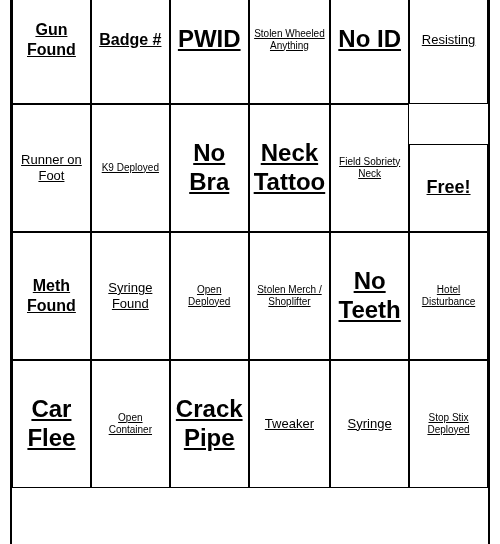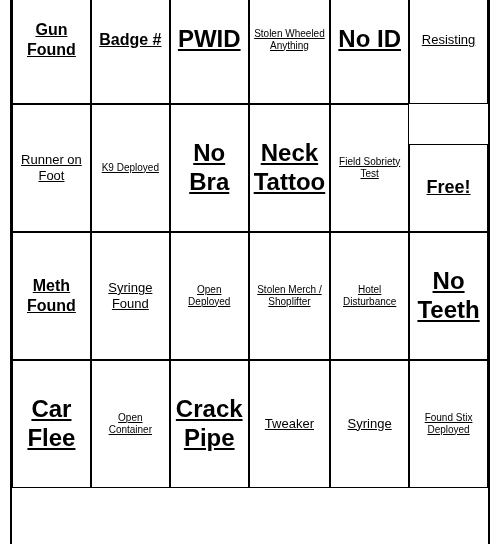--- a/index.html
+++ b/index.html
@@ -81,28 +81,28 @@
   <div class="bingo-cell medium-text">Gun Found</div>
       <div class="bingo-cell medium-text">Badge #</div>
       <div class="bingo-cell large-text">PWID</div>
       <div class="bingo-cell small-text">Stolen Wheeled Anything</div>
       <div class="bingo-cell large-text">No ID</div>
       <div class="bingo-cell">Resisting</div>
       <div class="bingo-cell">Runner on Foot</div>
       <div class="bingo-cell small-text">K9 Deployed</div>
       <div class="bingo-cell large-text">No Bra</div>
       <div class="bingo-cell large-text">Neck Tattoo</div>
-      <div class="bingo-cell small-text">Field Sobriety Test</div>
+      <div class="bingo-cell small-text">Field Sobriety Neck</div>
       <div class="bingo-cell free-cell">Free!</div>
       <div class="bingo-cell medium-text">Meth Found</div>
       <div class="bingo-cell">Syringe Found</div>
       <div class="bingo-cell small-text">Open Deployed</div>
       <div class="bingo-cell small-text">Stolen Merch / Shoplifter</div>
+      <div class="bingo-cell large-text">No Teeth</div>
       <div class="bingo-cell small-text">Hotel Disturbance</div>
-      <div class="bingo-cell large-text">No Teeth</div>
       <div class="bingo-cell large-text">Car Flee</div>
       <div class="bingo-cell small-text">Open Container</div>
       <div class="bingo-cell large-text">Crack Pipe</div>
       <div class="bingo-cell">Tweaker</div>
       <div class="bingo-cell">Syringe</div>
-      <div class="bingo-cell small-text">Found Stix Deployed</div>
+      <div class="bingo-cell small-text">Stop Stix Deployed</div>
     </div>
 </div>
 
 </body></html>

